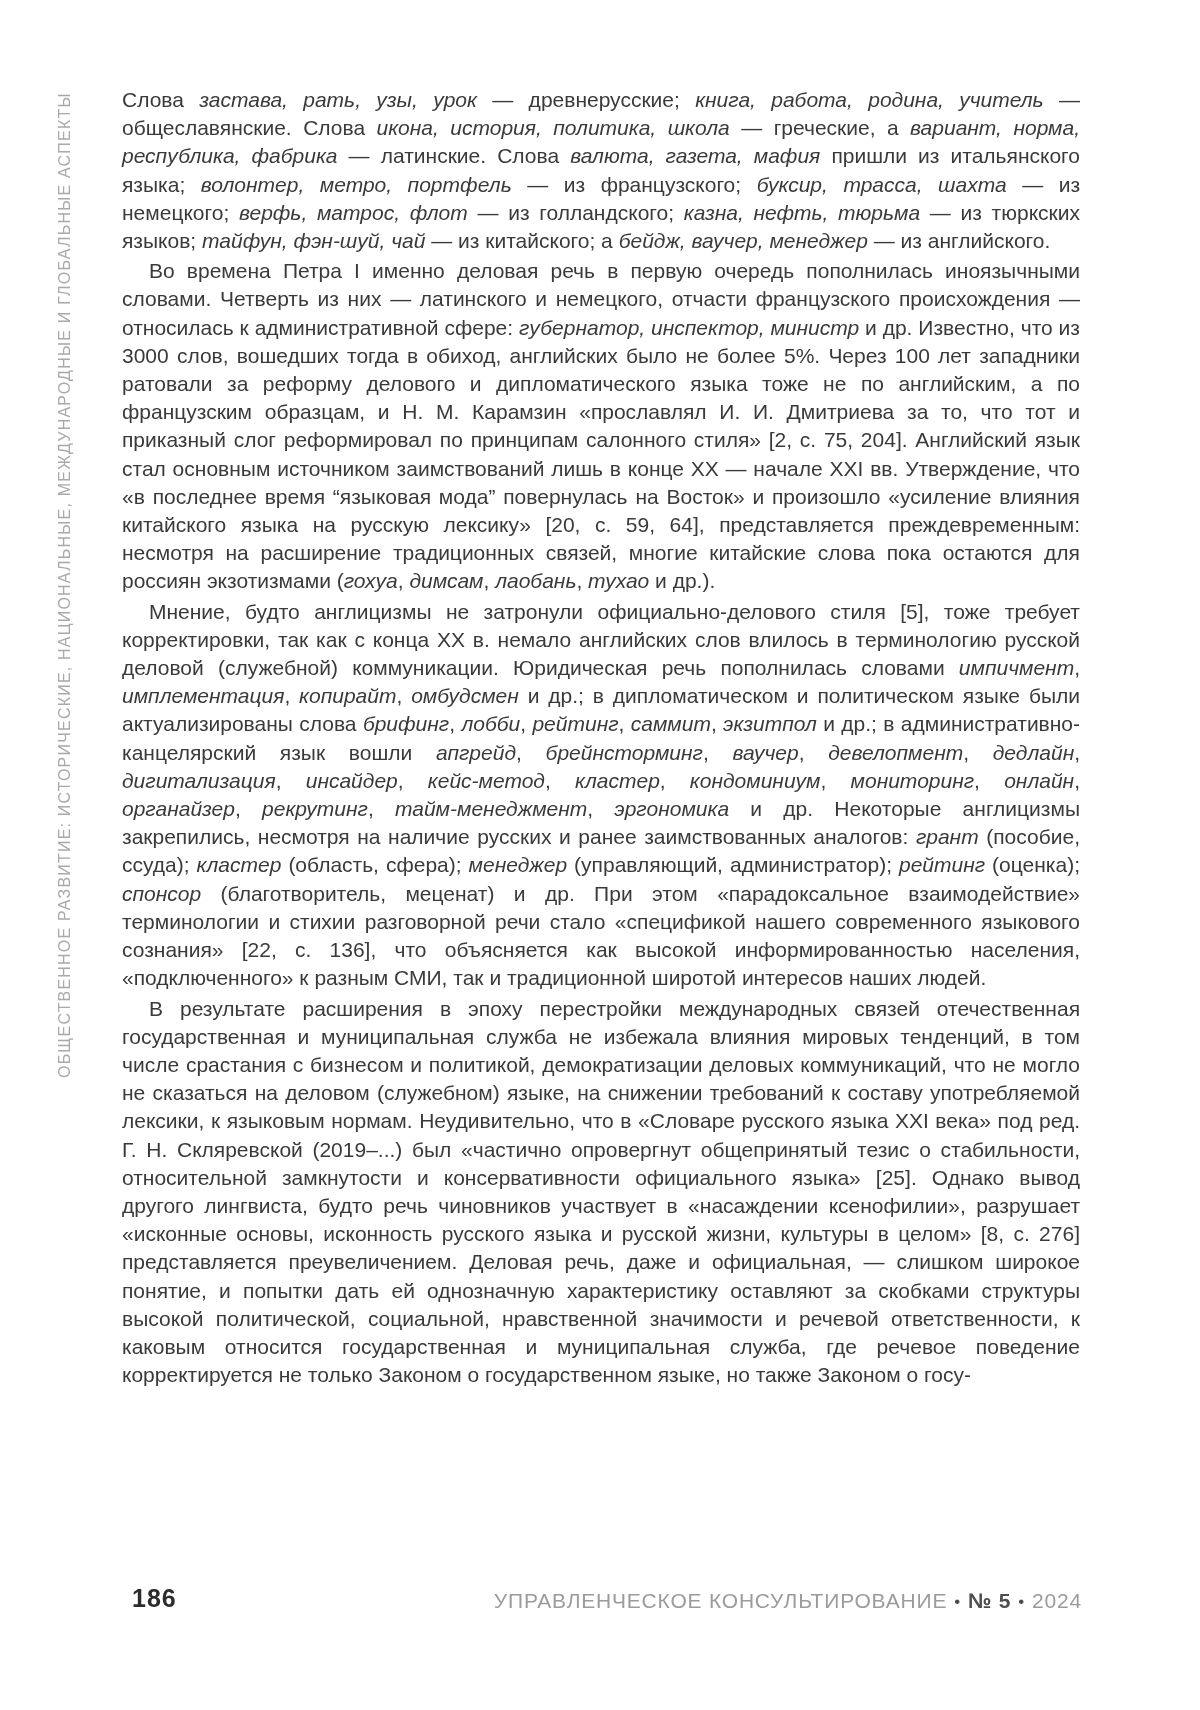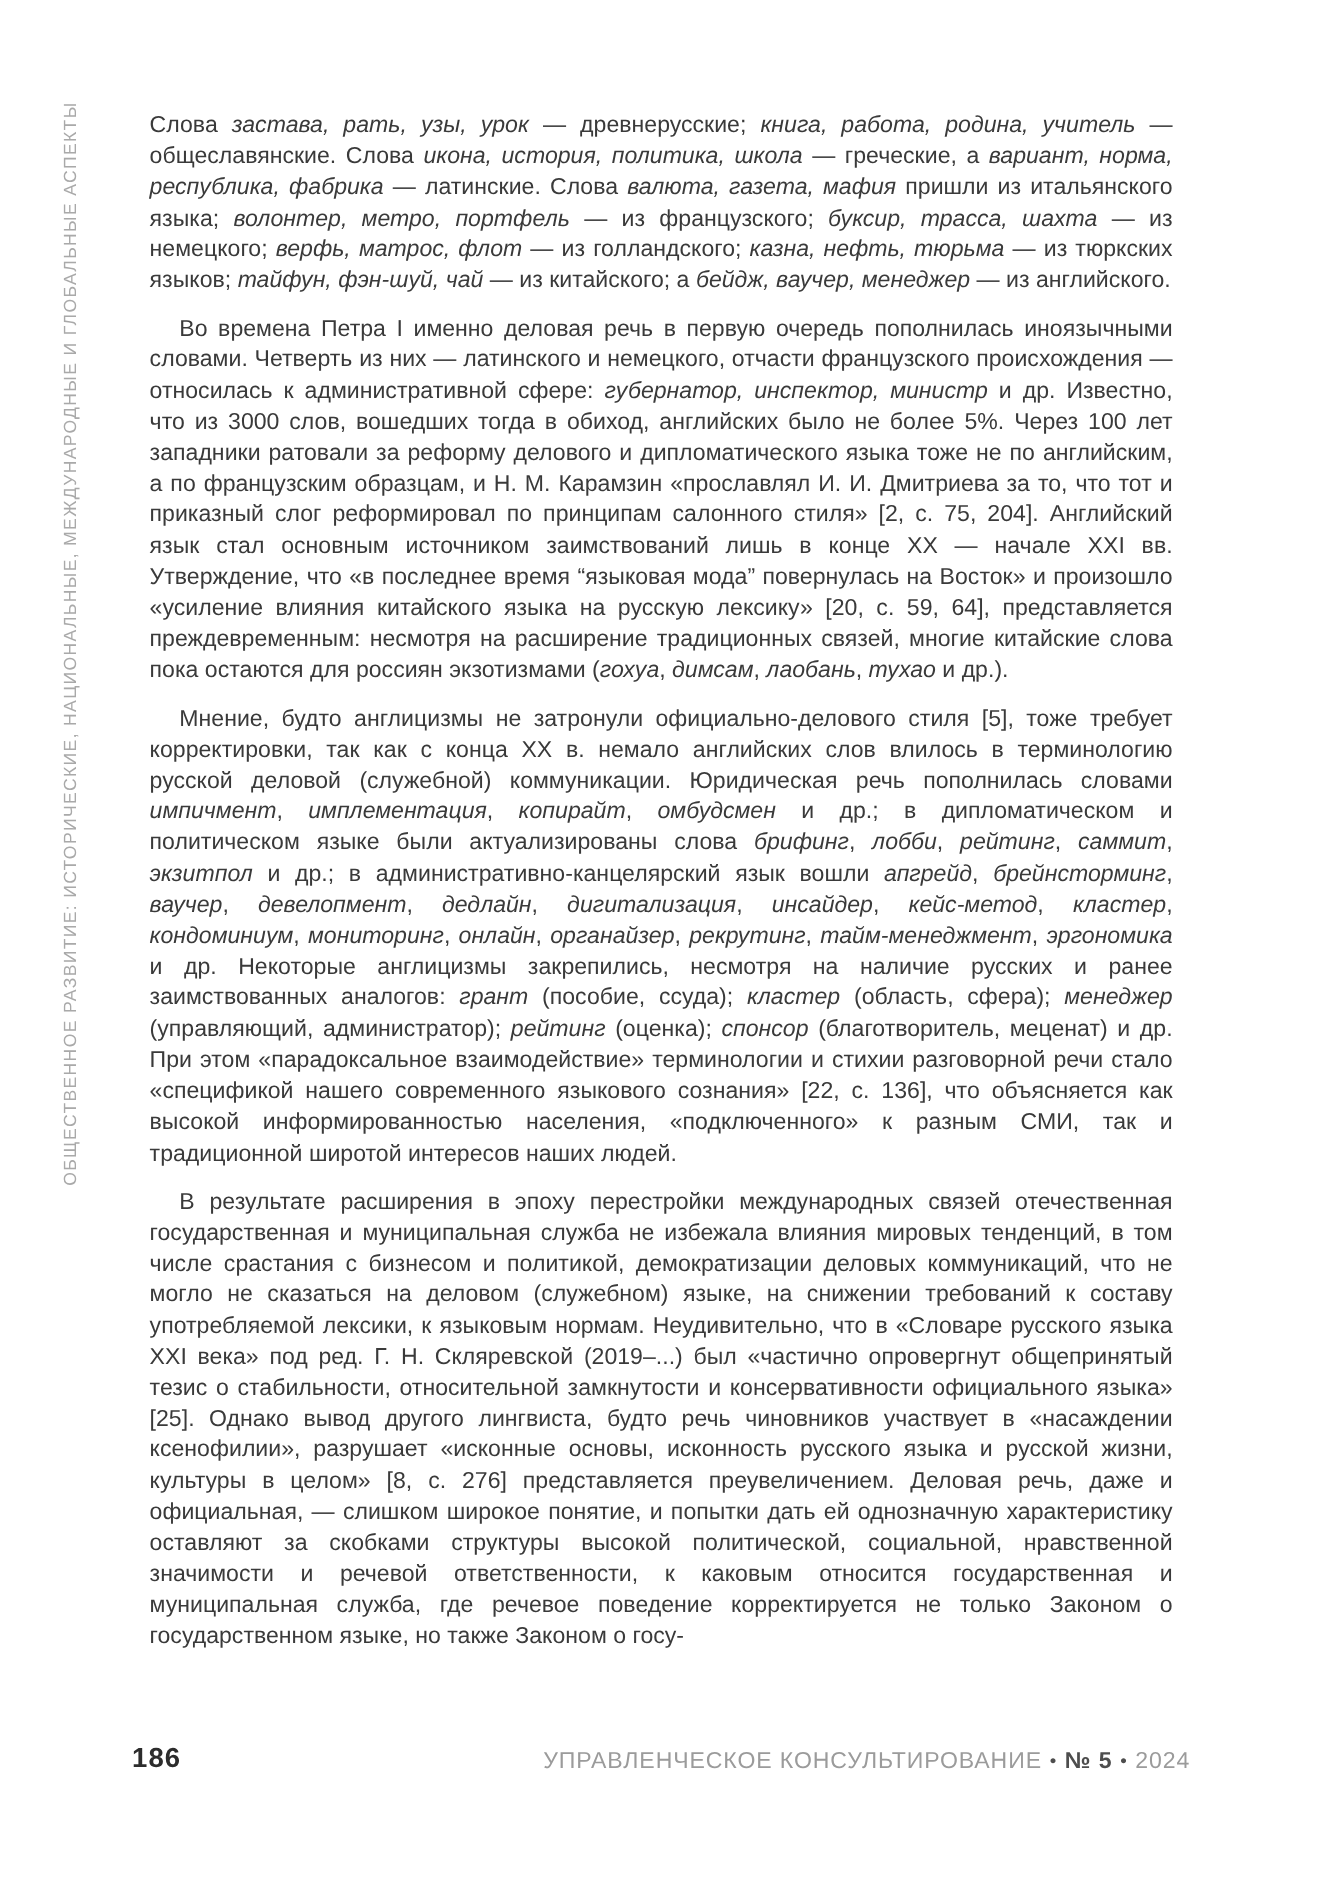--- a/index.html
+++ b/index.html
@@ -24,26 +24,26 @@
     font-size:16px;letter-spacing:1.2px;
     color:var(--sidebar-text);
   }
   .article{
     position:absolute;left:120px;top:84px;width:962px;
     color:var(--body-text);
     font-size:21px;line-height:28.2px;
     text-align:justify;
     hyphens:auto;-webkit-hyphens:auto;
   }
-  .article p{margin:16px;padding:0;}
+  .article p{margin:2px;padding:0;}
   .article p.indent{text-indent:27px;}
   .article i{font-style:italic;}
   .article b{font-weight:normal;}
   .footer-page-number{
-    position:absolute;left:120px;top:1584px;
+    position:absolute;left:132px;top:1584px;
     font-size:25px;font-weight:bold;letter-spacing:1px;
     color:var(--footer-strong);
   }
   .footer-title{
     position:absolute;left:120px;top:1589px;width:962px;
     text-align:right;
     font-size:21px;letter-spacing:0.8px;
     color:var(--footer-muted);
     white-space:nowrap;
   }

